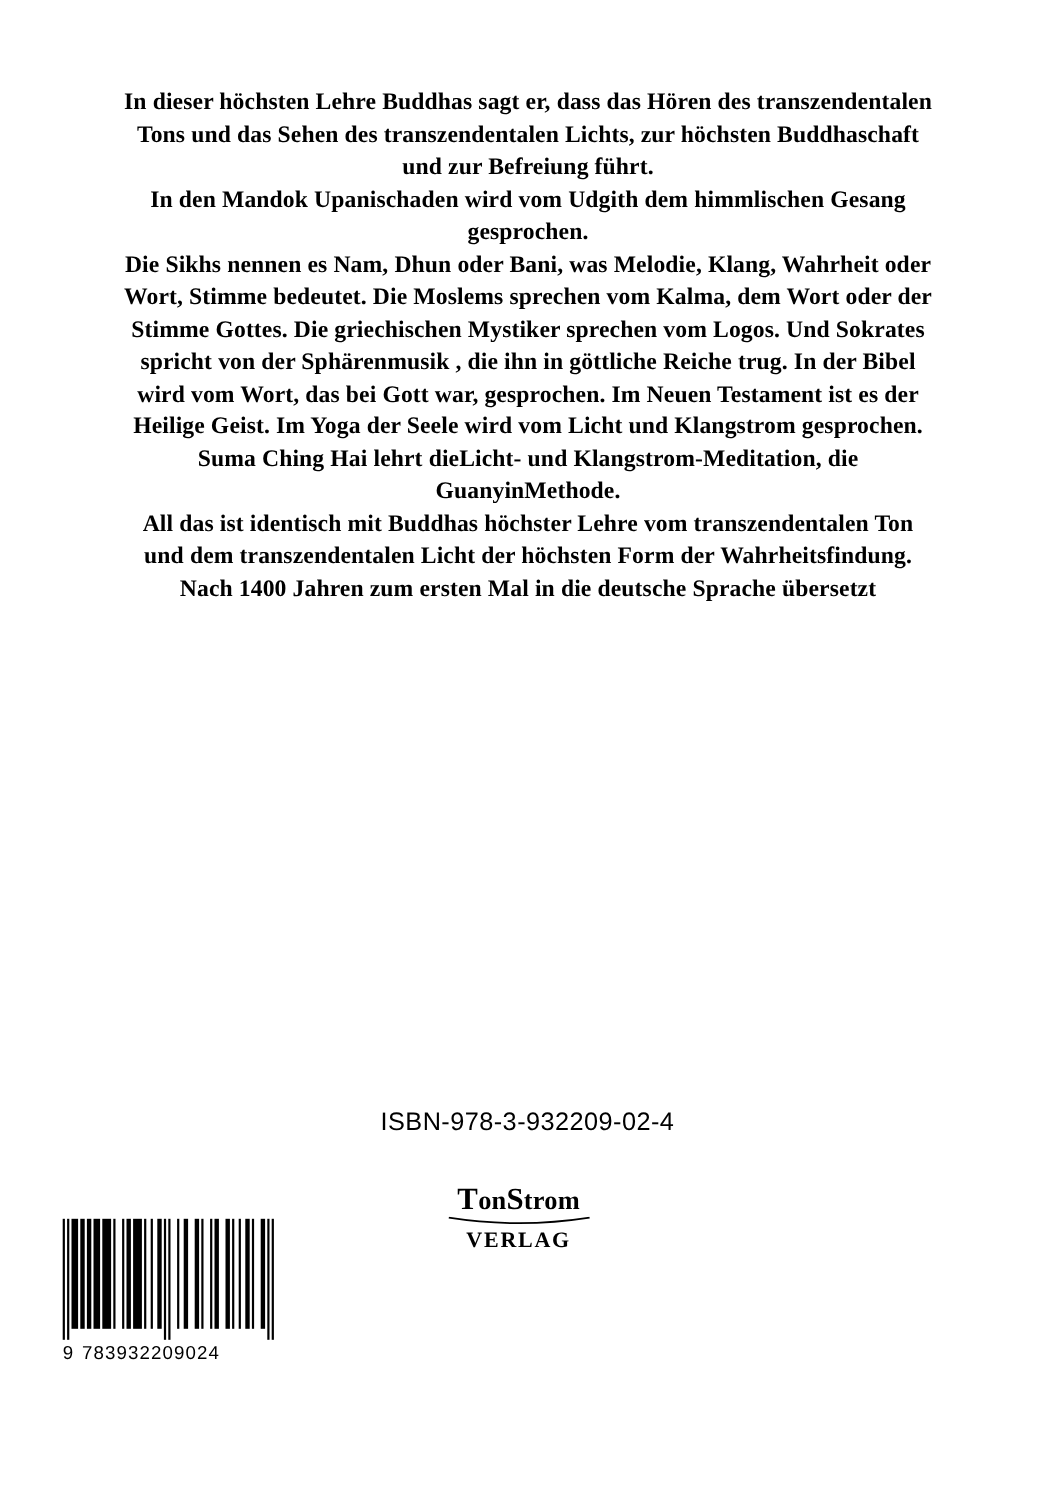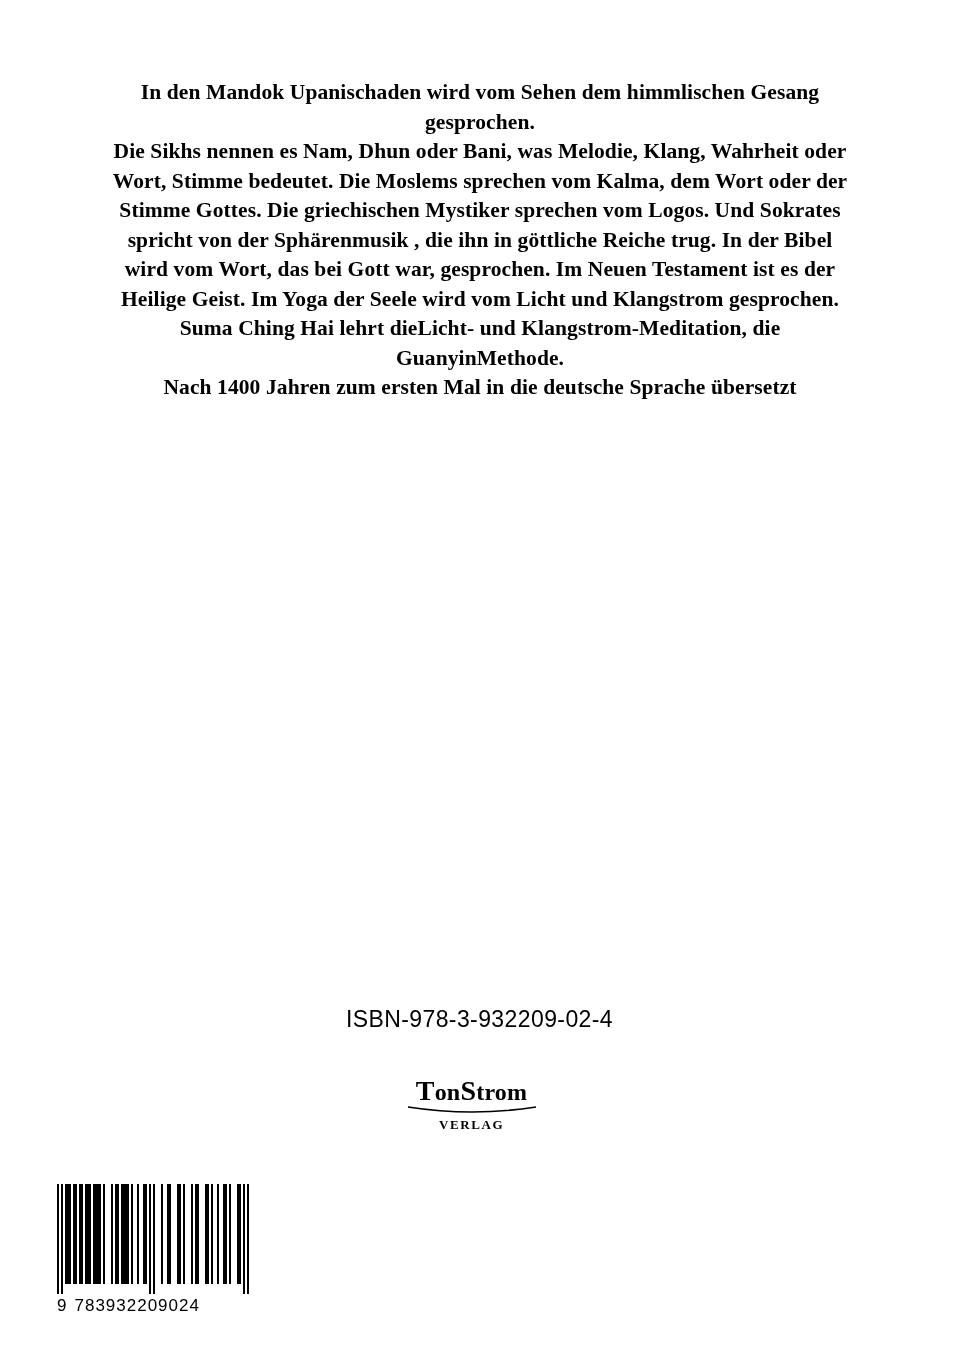--- a/index.html
+++ b/index.html
@@ -68,29 +68,29 @@
   .publisher-rule {
     width: 130px;
     height: 10px;
     margin: 1px auto 0;
     position: relative;
   }
   .publisher-rule svg { display: block; }
   .publisher-sub {
     font-family: "Liberation Serif", serif;
     font-weight: bold;
-    font-size: 13px;
+    font-size: 20px;
     letter-spacing: 1.6px;
     margin-top: 1px;
   }
   
   .barcode {
     position: absolute;
     left: 57px;
-    top: 1184px;
+    top: 1108px;
     width: 218px;
   }
   .barcode-bars {
     height: 110px;
     display: flex;
     align-items: flex-start;
     gap: 0;
   }
   .barcode-bars span {
     display: block;
@@ -106,22 +106,24 @@
   .barcode-digits .lead {
     margin-right: 7px;
   }
 </style>
 </head>
 <body>
 
 <div class="page">
 
   <div class="blurb">
-    <p>In den Mandok Upanischaden wird vom Sehen dem himmlischen Gesang gesprochen.</p>
+    <p>In dieser höchsten Lehre Buddhas sagt er, dass das Hören des transzendentalen Tons und das Sehen des transzendentalen Lichts, zur höchsten Buddhaschaft und zur Befreiung führt.</p>
+    <p>In den Mandok Upanischaden wird vom Udgith dem himmlischen Gesang gesprochen.</p>
     <p>Die Sikhs nennen es Nam, Dhun oder Bani, was Melodie, Klang, Wahrheit oder Wort, Stimme bedeutet. Die Moslems sprechen vom Kalma, dem Wort oder der Stimme Gottes. Die griechischen Mystiker sprechen vom Logos. Und Sokrates spricht von der Sphärenmusik , die ihn in göttliche Reiche trug. In der Bibel wird vom Wort, das bei Gott war, gesprochen. Im Neuen Testament ist es der Heilige Geist. Im Yoga der Seele wird vom Licht und Klangstrom gesprochen. Suma Ching Hai lehrt dieLicht- und Klangstrom-Meditation, die GuanyinMethode.</p>
+    <p>All das ist identisch mit Buddhas höchster Lehre vom transzendentalen Ton und dem transzendentalen Licht der höchsten Form der Wahrheitsfindung.</p>
     <p>Nach 1400 Jahren zum ersten Mal in die deutsche Sprache übersetzt</p>
   </div>
 
   <div class="isbn">ISBN-978-3-932209-02-4</div>
 
   <div class="publisher">
     <div class="publisher-name"><span class="cap">T</span><span>on</span><span class="cap">S</span><span>trom</span></div>
     <div class="publisher-rule">
       <svg width="130" height="10" viewBox="0 0 130 10">
         <path d="M1 1 Q 65 11 129 1" stroke="#000" stroke-width="1.6" fill="none"></path>

